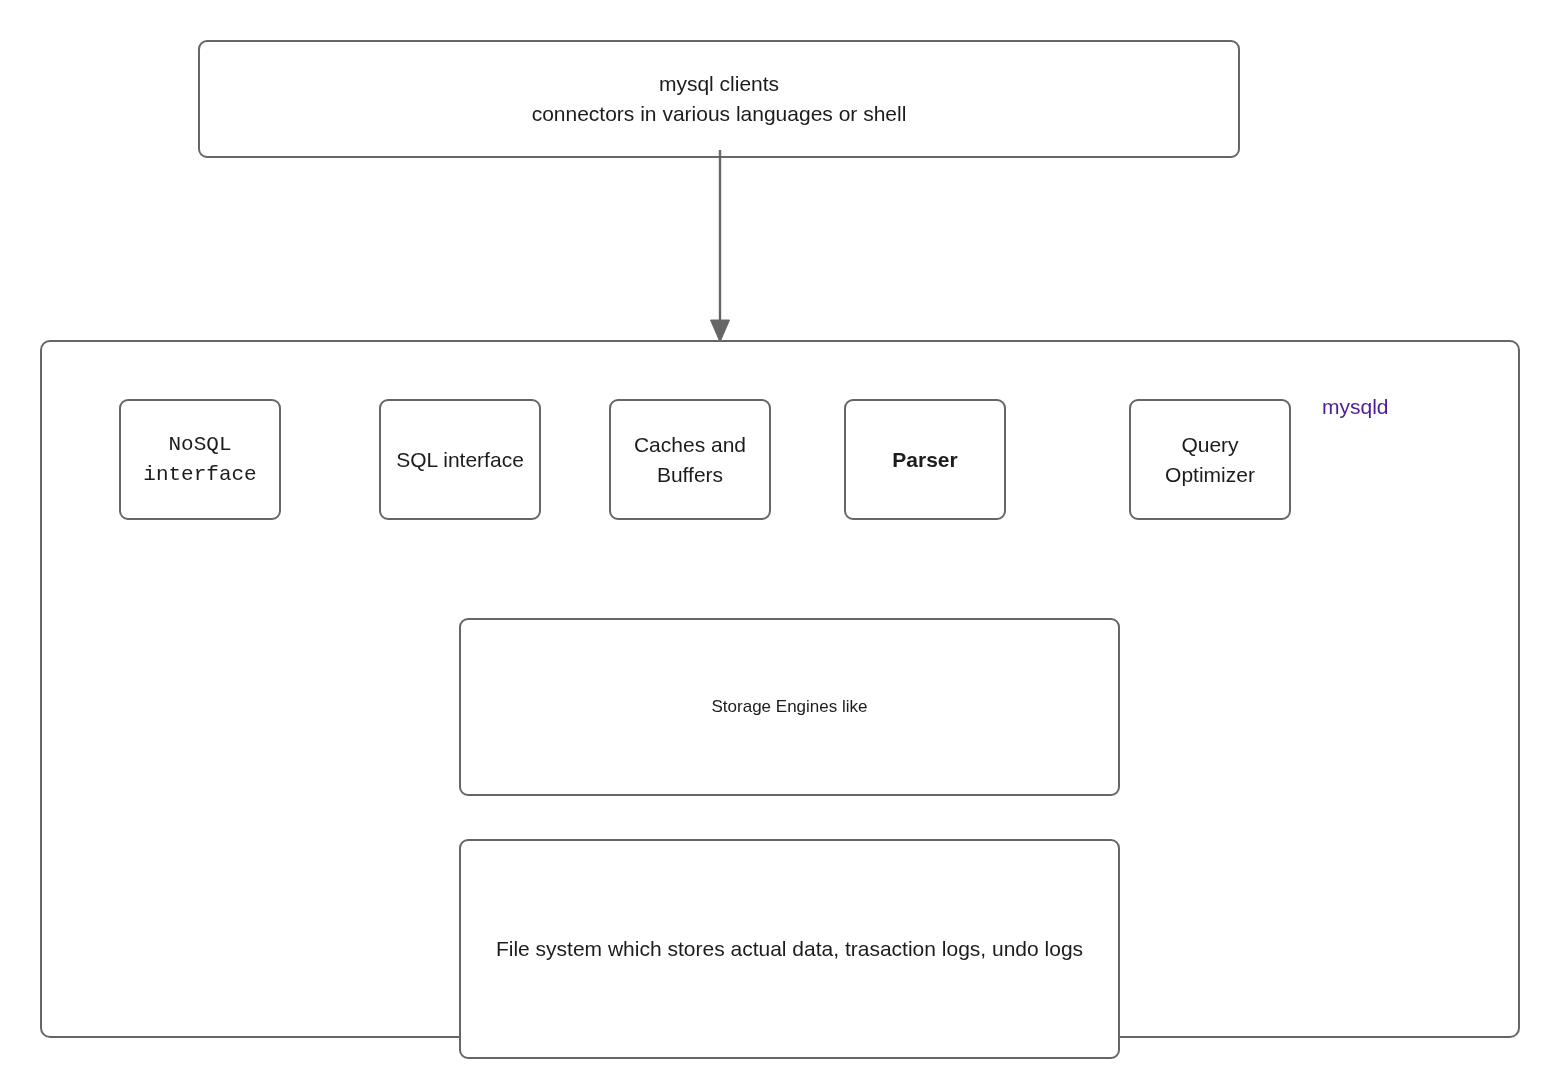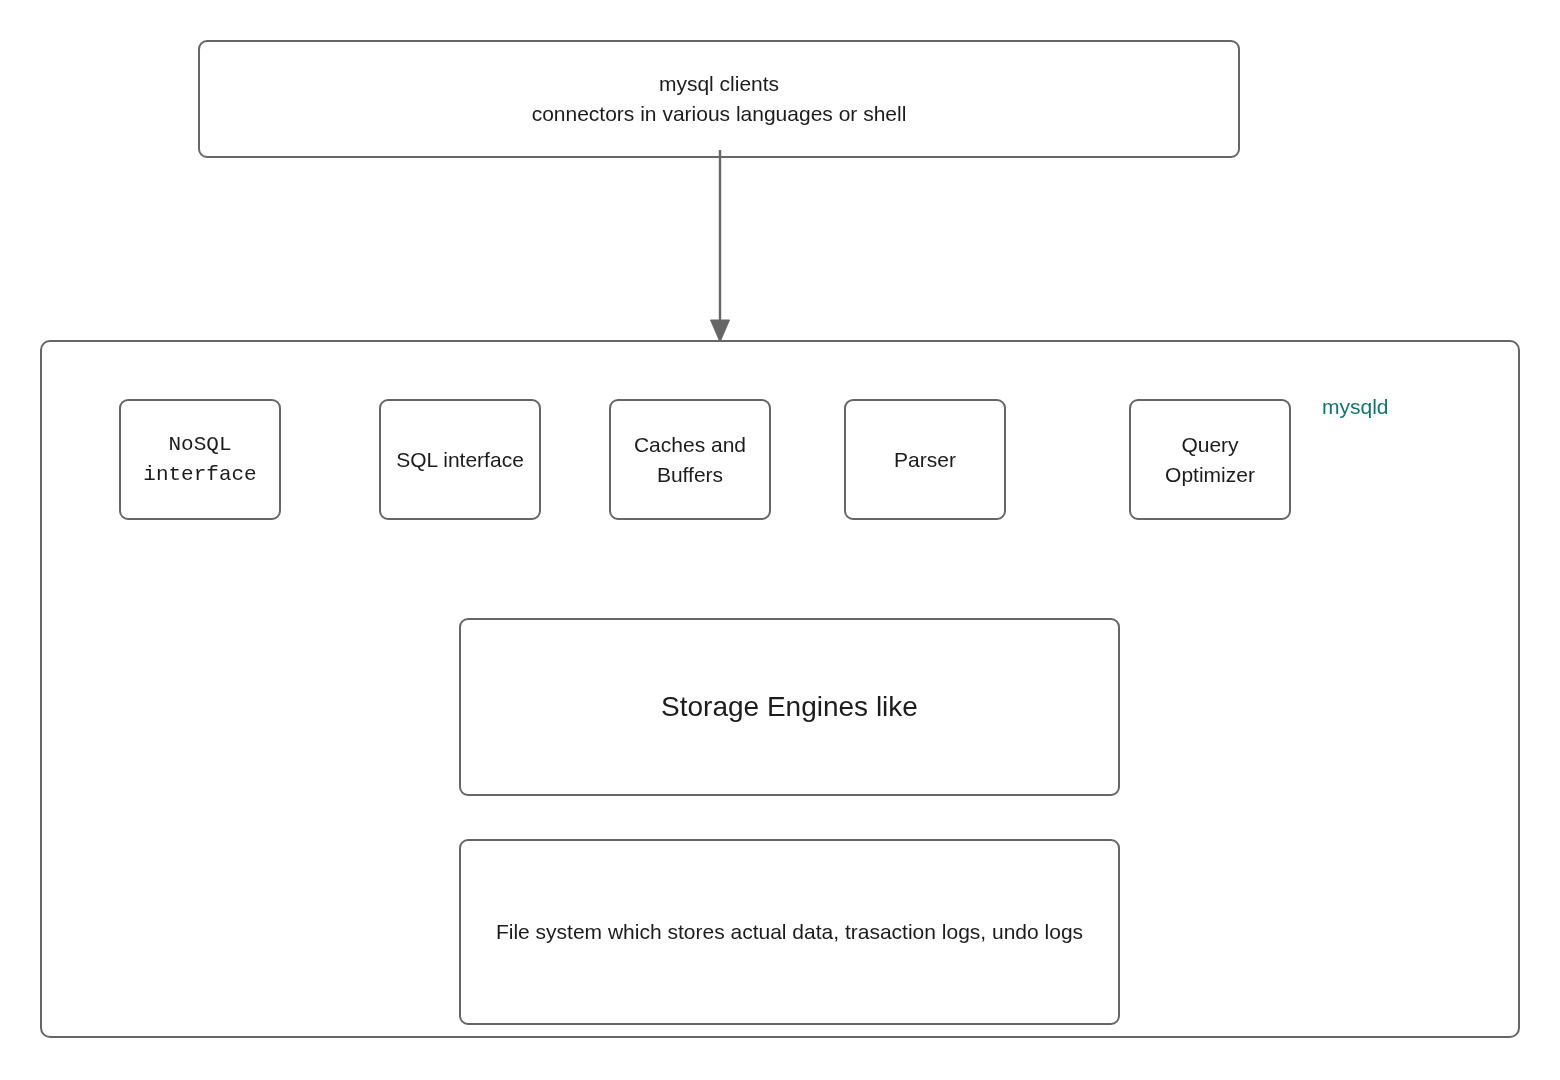--- a/index.html
+++ b/index.html
@@ -60,50 +60,50 @@
     width: 1480px;
     height: 698px;
     border-radius: 10px;
     display: block;
   }
   #mysqld-label {
     position: absolute;
     left: 1322px;
     top: 395px;
     font-size: 21px;
-    color: #0f766e;
+    color: #4c1d95;
     white-space: pre;
   }
 
   
   .component {
     top: 399px;
     height: 121px;
     width: 162px;
     font-size: 21px;
   }
   #node-nosql      { left: 119px; font-family: Liberation Mono, monospace; }
   #node-sql        { left: 379px; }
   #node-caches     { left: 609px; }
-  #node-parser     { left: 844px; }
+  #node-parser     { left: 844px; font-weight: bold; }
   #node-optimizer  { left: 1129px; }
 
   
   #node-storage {
     left: 459px;
     top: 618px;
     width: 661px;
     height: 178px;
-    font-size: 28px;
+    font-size: 17px;
   }
   #node-filesystem {
     left: 459px;
     top: 839px;
     width: 661px;
-    height: 186px;
+    height: 220px;
     font-size: 21px;
   }
 
   
   #connector-arrow {
     position: absolute;
     left: 690px;
     top: 150px;
     width: 64px;
     height: 196px;

